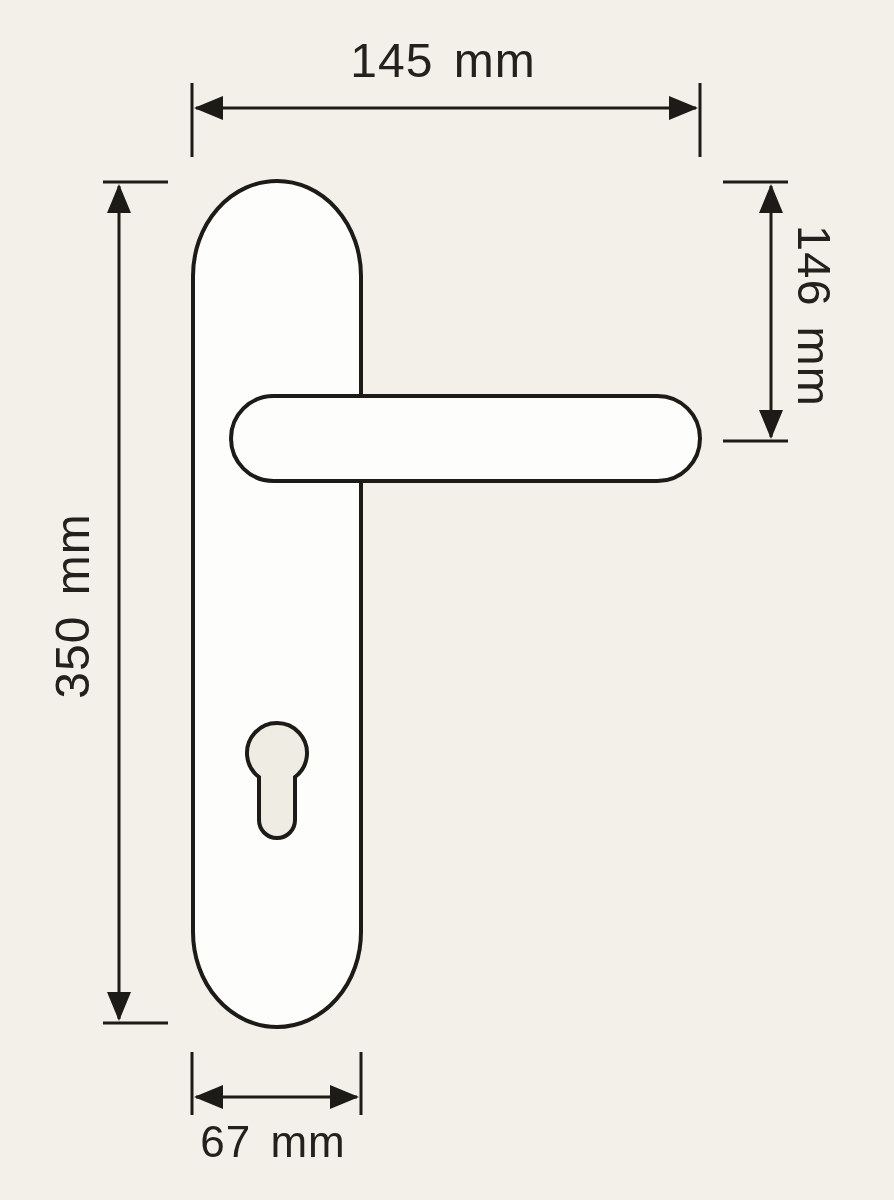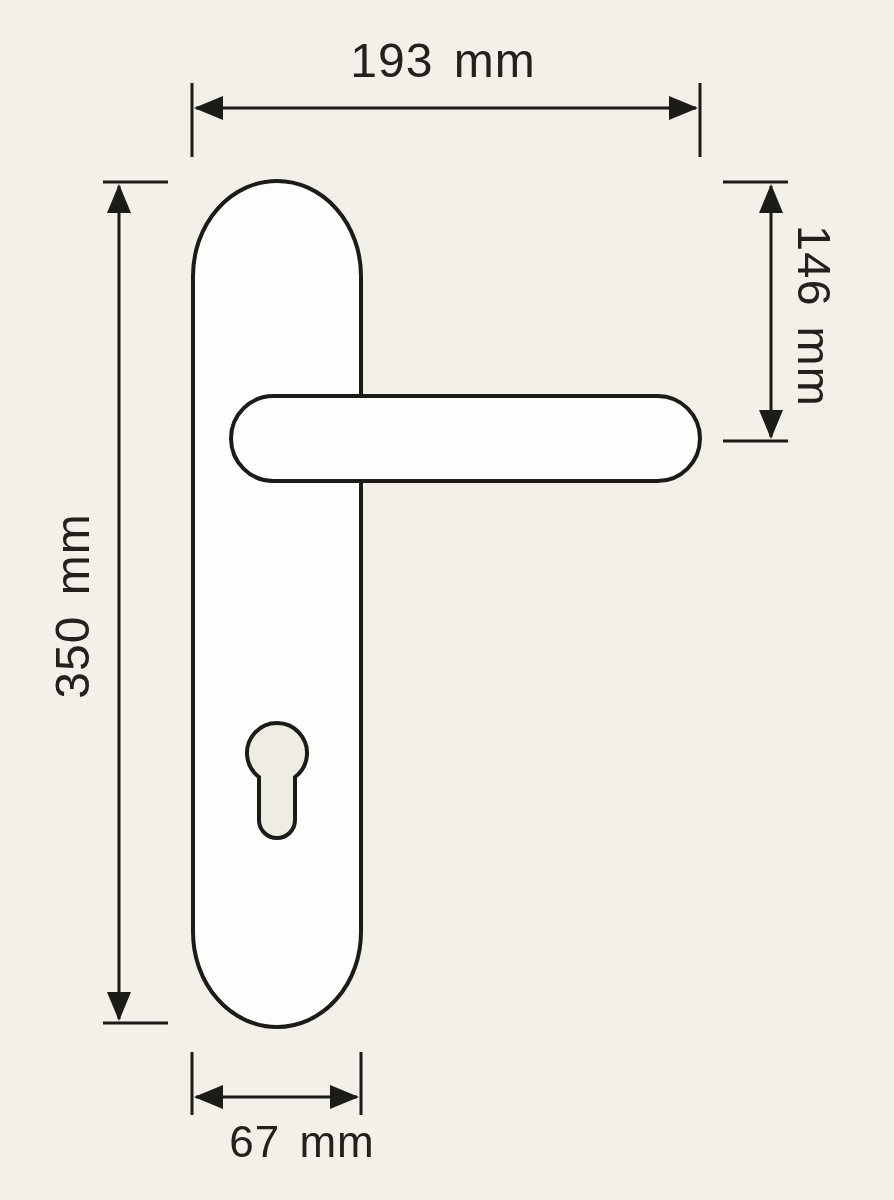--- a/index.html
+++ b/index.html
@@ -41,21 +41,21 @@
     letter-spacing: 1px;
     word-spacing: 6px;
     line-height: 1;
     transform: translate(-50%, -50%);
   }
   .label.rot-ccw { transform: translate(-50%, -50%) rotate(-90deg); }
   .label.rot-cw  { transform: translate(-50%, -50%) rotate(90deg); }
   #label-top    { left: 443px; top: 61px;   font-size: 48px; }
   #label-left   { left: 73px;  top: 606px;  font-size: 48px; }
   #label-right  { left: 814px; top: 316px;  font-size: 47px; }
-  #label-bottom { left: 273px; top: 1142px; font-size: 44px; margin-left: 29px; }
+  #label-bottom { left: 273px; top: 1142px; font-size: 44px; }
 </style>
 </head>
 <body>
 
 <div id="canvas">
 
   <svg width="894" height="1200" viewBox="0 0 894 1200">
 
     <rect class="shape" x="193" y="181" width="168" height="846" rx="84" ry="95"></rect>
 
@@ -89,20 +89,20 @@
 
     <g>
       <line class="dimline" x1="192" y1="1052" x2="192" y2="1115"></line>
       <line class="dimline" x1="361" y1="1052" x2="361" y2="1115"></line>
       <line class="dimline" x1="196" y1="1097" x2="357" y2="1097"></line>
       <polygon class="arrow" points="194,1097 223,1085 223,1109"></polygon>
       <polygon class="arrow" points="359,1097 330,1085 330,1109"></polygon>
     </g>
   </svg>
 
-  <div class="label" id="label-top">193 mm</div>
+  <div class="label" id="label-top">145 mm</div>
 
   <div class="label rot-ccw" id="label-left">350 mm</div>
 
   <div class="label rot-cw" id="label-right">146 mm</div>
 
   <div class="label" id="label-bottom">67 mm</div>
 </div>
 
 </body></html>

